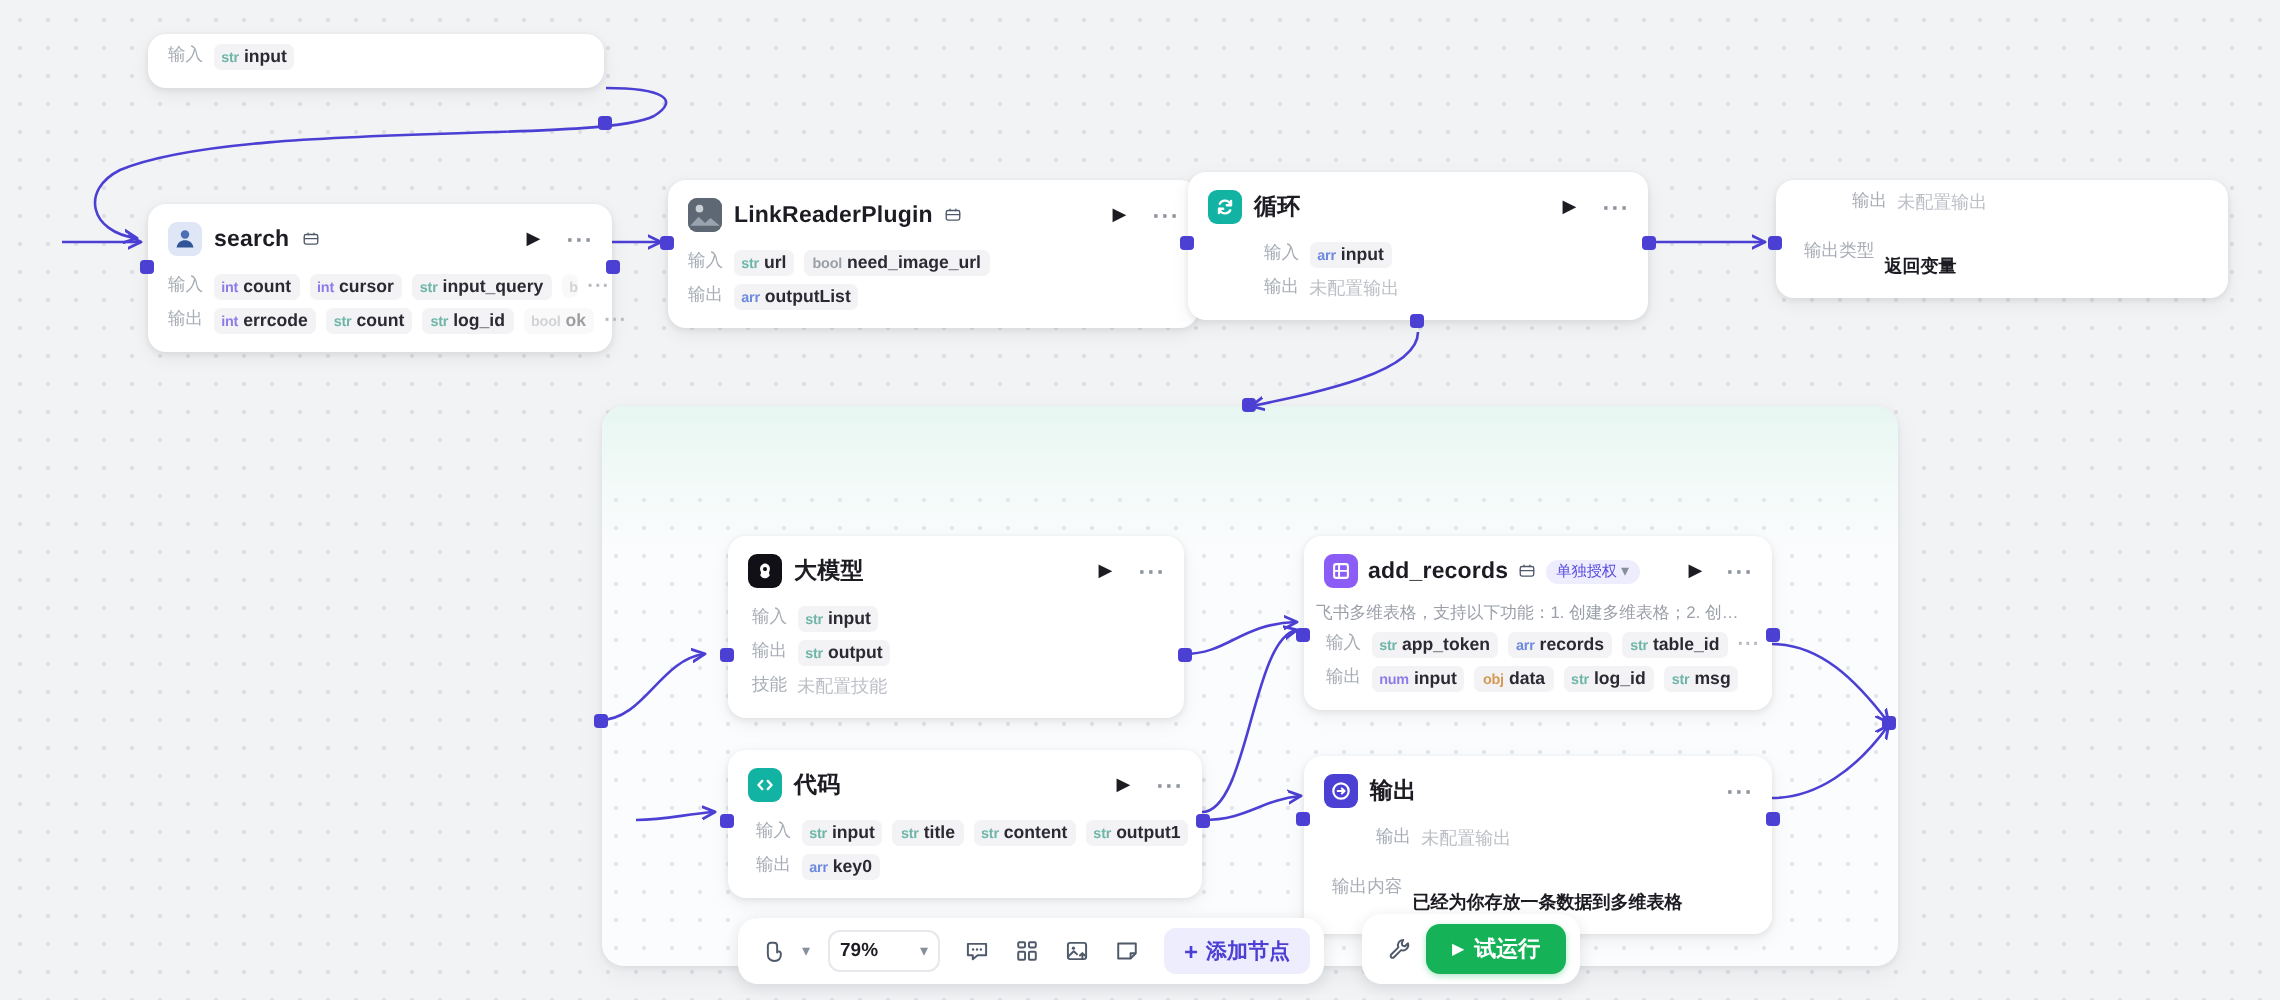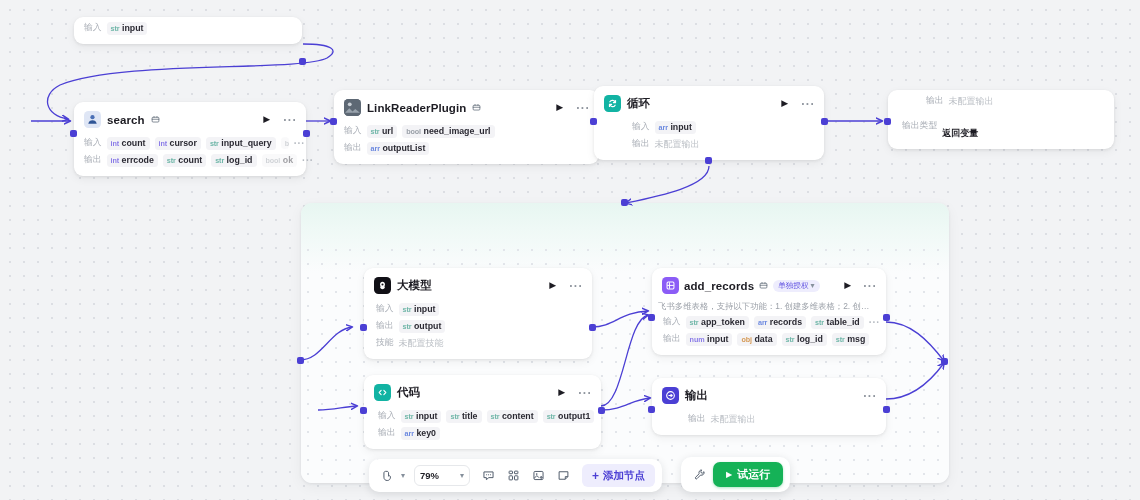--- a/index.html
+++ b/index.html
@@ -466,20 +466,24 @@
       </span>
       <span class="ntitle">输出</span>
       <span class="spacer"></span>
       <span class="dots">···</span>
     </div>
     <div class="nbody" style="padding-left:14px;">
       <div class="row" style="padding-left:22px;">
         <span class="rlab">输出</span>
         <span class="muted">未配置输出</span>
       </div>
+      <div class="row">
+        <span class="rlab">输出内容</span>
+        <span class="val" style="font-weight:600;">已经为你存放一条数据到多维表格</span>
+      </div>
     </div>
     <div class="port" style="left:-4px;top:28px;"></div>
     <div class="port" style="right:-4px;top:28px;"></div>
   </div>
 
   <div class="port" style="left:941px;top:358px;"></div>
   <div class="port" style="left:297px;top:357px;"></div>
   <div class="port" style="left:621px;top:199px;"></div>
 
   <div class="tbar" id="tbar-left">

